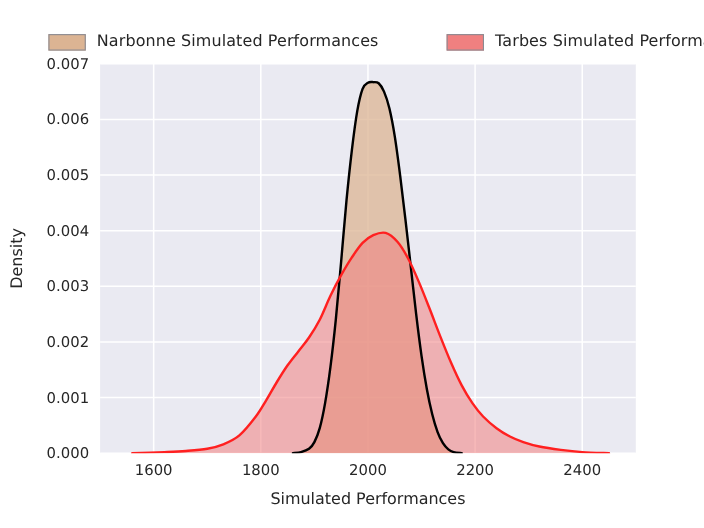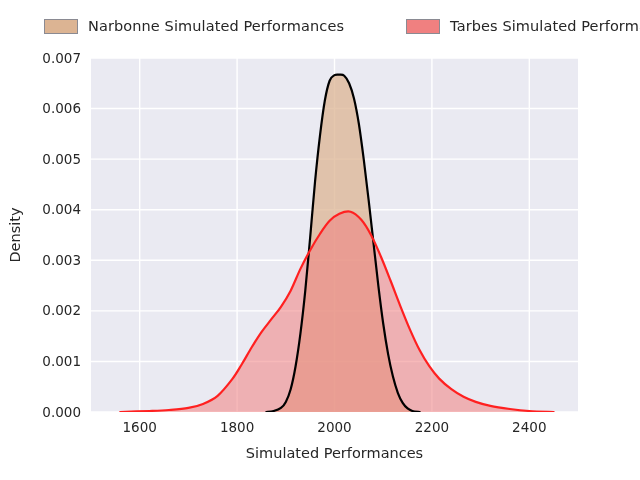--- a/index.html
+++ b/index.html
@@ -21,21 +21,21 @@
   }
   #plot-svg {
     position: absolute;
     left: 0;
     top: 0;
     display: block;
   }
   .legend-row {
     position: absolute;
     left: 0;
-    top: 4px;
+    top: 16px;
     width: 640px;
     height: 44px;
     display: flex;
     align-items: center;
     pointer-events: none;
   }
   .legend-entry {
     display: flex;
     align-items: center;
     pointer-events: auto;

